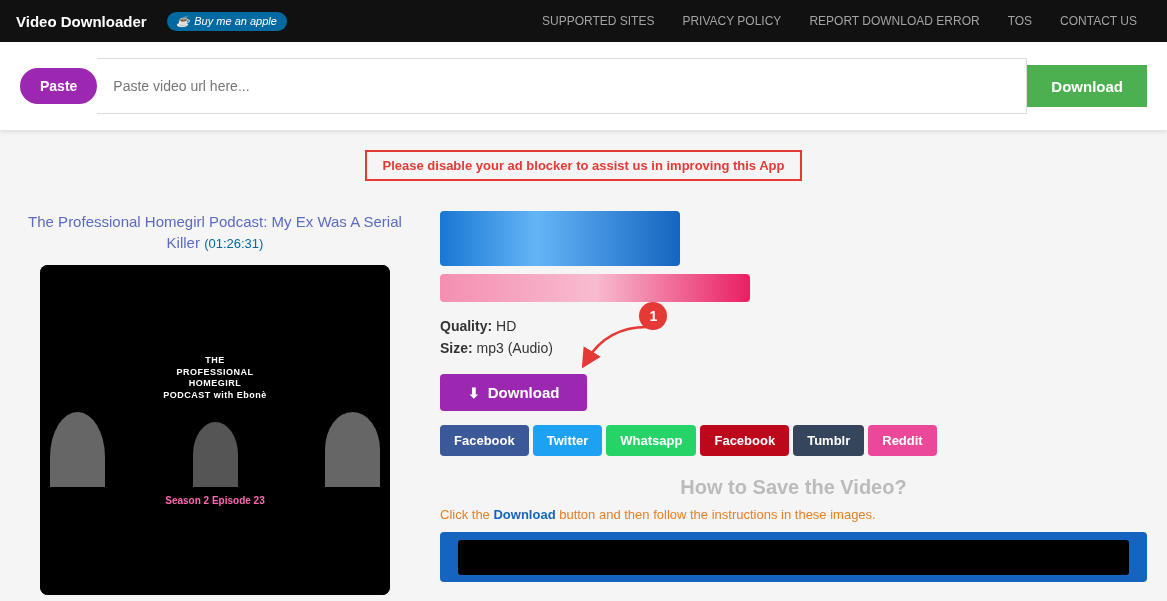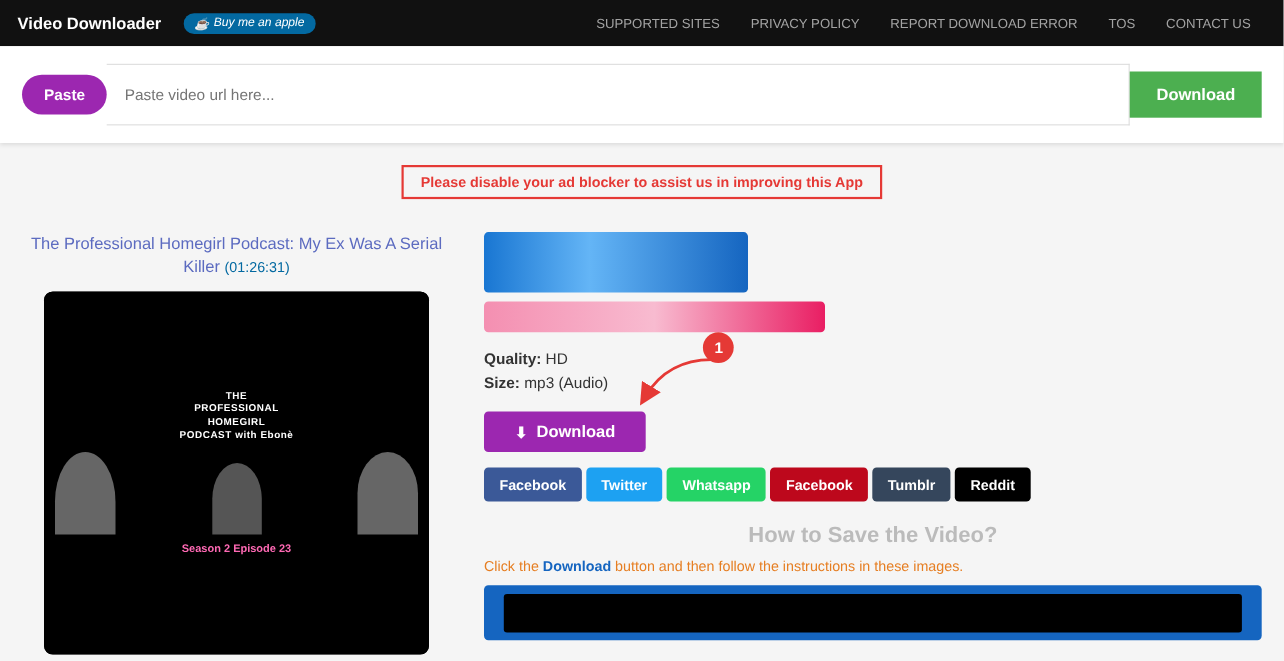--- a/index.html
+++ b/index.html
@@ -249,21 +249,21 @@
       padding: 8px 14px;
       font-size: 13px;
       font-weight: bold;
       cursor: pointer;
     }
     .fb { background: #3b5998; }
     .tw { background: #1da1f2; }
     .wa { background: #25d366; }
     .pi { background: #bd081c; }
     .tu { background: #35465c; }
-    .re { background: #000000; }
+    .re { background: #ec4899; }
 
     
     .how-to-title {
       color: #bbb;
       font-size: 20px;
       font-weight: bold;
       text-align: center;
       margin-bottom: 8px;
     }
     .how-to-desc {

